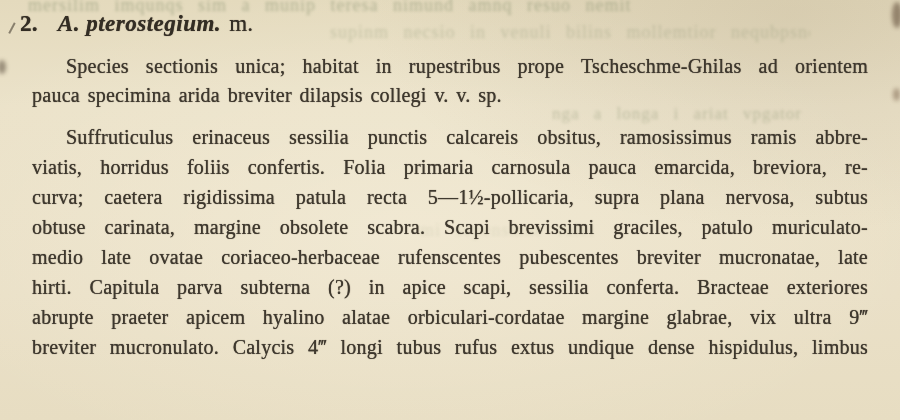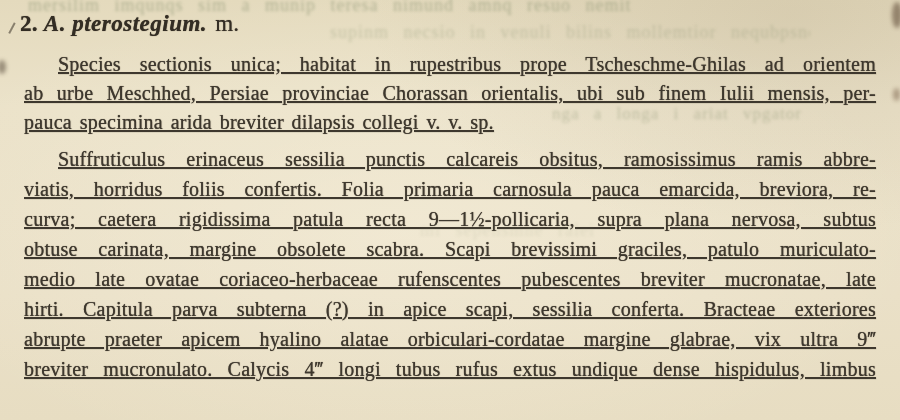--- a/index.html
+++ b/index.html
@@ -22,24 +22,24 @@
   
   .ink { text-shadow: 0 0 0.7px rgba(62,54,44,0.85), 0.4px 0.4px 0.8px rgba(62,54,44,0.25); }
 
   .heading {
     margin: 2px 0 10px 0;
     font-size: 23px; line-height: 32px;
     color: #332d24;
     letter-spacing: 0.3px;
   }
   .heading .num { font-weight: bold; }
-  .heading .species { font-weight: bold; font-style: italic; margin-left: 6px; letter-spacing: 0.5px; }
+  .heading .species { font-weight: bold; font-style: italic; margin-left: 20px; letter-spacing: 0.5px; }
   .heading .author { font-weight: normal; margin-left: 8px; }
 
-  .para { margin: 4px; text-decoration: underline; }
+  .para { margin: 12px; }
   .para-1 { margin-bottom: 7px; }
   .line {
     font-size: 20px;
     letter-spacing: 0.25px;
     word-spacing: 2.5px;
     text-align: justify;
     text-align-last: justify;
     white-space: normal;
   }
   .para-1 .line { line-height: 29px; }
@@ -88,28 +88,27 @@
   <div class="bleed bt4">mi sepensmne ralei</div>
   <div class="smudge sm1"></div>
   <div class="smudge sm2"></div>
   <div class="smudge sm3"></div>
   <div class="stray"></div>
 
   <h1 class="heading ink"><span class="num">2.</span><span class="species">A. pterostegium.</span><span class="author">m.</span></h1>
 
   <div class="para para-1 ink">
     <div class="line ind">Species sectionis unica; habitat in rupestribus prope Tscheschme-Ghilas ad orientem</div>
-    <div class="line">ab urbe Meschhed, Persiae provinciae Chorassan orientalis, ubi sub finem Iulii mensis, per-</div>
     <div class="line last">pauca specimina arida breviter dilapsis collegi v. v. sp.</div>
   </div>
 
   <div class="para para-2 ink">
     <div class="line ind">Suffruticulus erinaceus sessilia punctis calcareis obsitus, ramosissimus ramis abbre-</div>
     <div class="line">viatis, horridus foliis confertis.  Folia primaria carnosula pauca emarcida,  breviora,  re-</div>
-    <div class="line">curva;  caetera  rigidissima  patula  recta  9—1½-pollicaria,  supra  plana  nervosa,  subtus</div>
+    <div class="line">curva;  caetera  rigidissima  patula  recta  5—1½-pollicaria,  supra  plana  nervosa,  subtus</div>
     <div class="line">obtuse carinata,  margine obsolete scabra.  Scapi brevissimi graciles,  patulo muriculato-</div>
     <div class="line">medio late ovatae coriaceo-herbaceae rufenscentes pubescentes breviter mucronatae,  late</div>
     <div class="line">hirti.  Capitula parva subterna (?) in apice scapi,  sessilia conferta.  Bracteae exteriores</div>
     <div class="line">abrupte  praeter  apicem  hyalino  alatae  orbiculari-cordatae  margine  glabrae,  vix ultra 9‴</div>
     <div class="line">breviter mucronulato.  Calycis 4‴ longi tubus rufus extus undique dense hispidulus,  limbus</div>
   </div>
 
 </div>
 
 </body></html>

